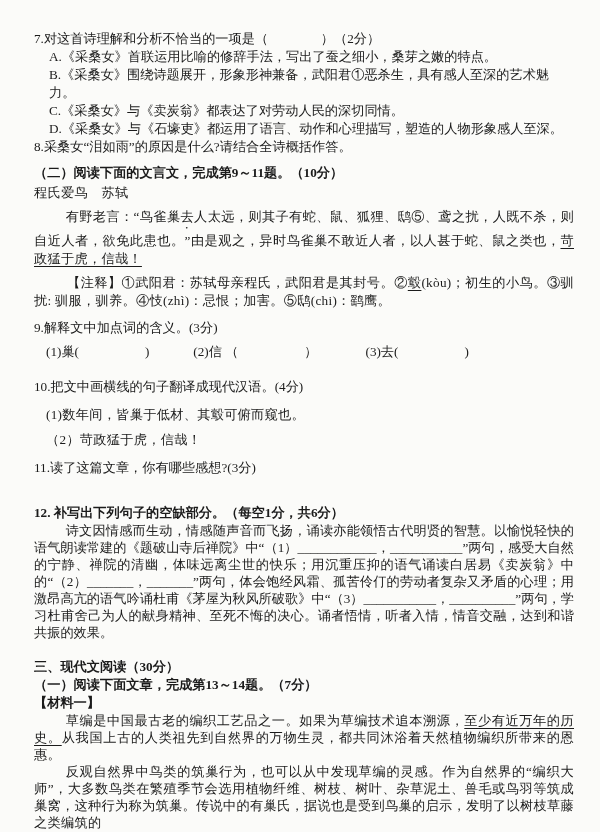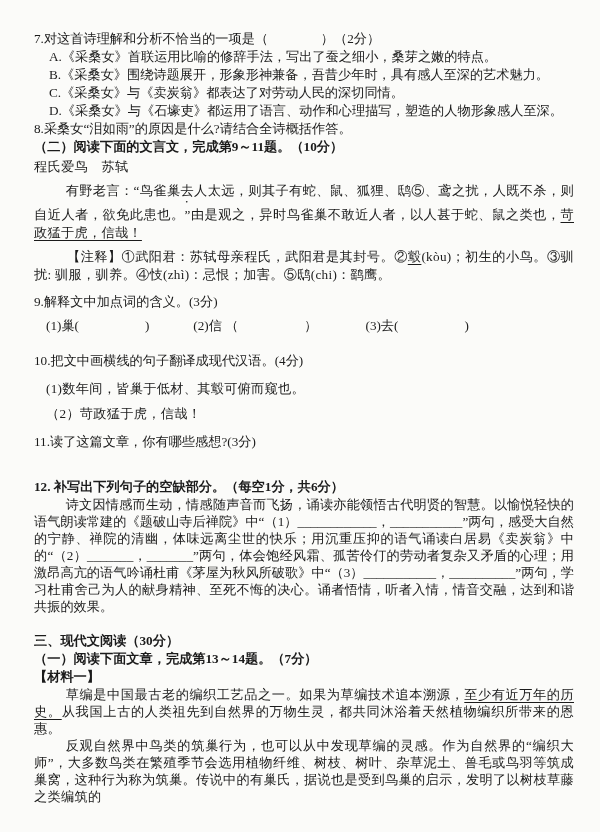--- a/index.html
+++ b/index.html
@@ -18,21 +18,21 @@
   .bold { font-weight:bold; }
   .center { text-align:left; }
   .justify { text-align:justify; }
   .indent { text-indent:2.4em; }
   .kai { letter-spacing:0.3px; }
   .u { text-decoration:underline; text-underline-offset:3px; text-decoration-thickness:1px; }
   .dot {
     -webkit-text-emphasis:filled dot; text-emphasis:filled dot;
     -webkit-text-emphasis-position:under; text-emphasis-position:under right;
   }
-  .gap-14 { margin-top:0;font-family:Liberation Serif, serif; }
+  .gap-14 { margin-top:8px;font-family:Liberation Serif, serif; }
   .gap-10 { margin-top:10px; }
   .gap-9  { margin-top:9px; }
   .gap-8  { margin-top:8px; }
   .gap-7  { margin-top:7px; }
   .gap-6  { margin-top:6px; }
   .gap-2  { margin-top:17px; }
   .gap-27 { margin-top:27px; }
   .blanks-row { display:flex; padding-left:12px; white-space:pre; }
   .blanks-row span { display:inline-block; }
   .blanks-row span:nth-child(2) { margin-left:44px; }
@@ -40,21 +40,21 @@
   .tight { line-height:17px; }
   .title-line { margin-top:2px; }
 </style>
 </head>
 <body>
 
 <div class="page">
 
   <div class="line">7.对这首诗理解和分析不恰当的一项是（　　　　）（2分）</div>
   <div class="line opt">A.《采桑女》首联运用比喻的修辞手法，写出了蚕之细小，桑芽之嫩的特点。</div>
-  <div class="line opt">B.《采桑女》围绕诗题展开，形象形神兼备，吾昔少年时，具有感人至深的艺术魅力。</div>
+  <div class="line opt">B.《采桑女》围绕诗题展开，形象形神兼备，武阳君①恶杀生，具有感人至深的艺术魅力。</div>
   <div class="line opt">C.《采桑女》与《卖炭翁》都表达了对劳动人民的深切同情。</div>
   <div class="line opt">D.《采桑女》与《石壕吏》都运用了语言、动作和心理描写，塑造的人物形象感人至深。</div>
 
   <div class="line">8.采桑女“泪如雨”的原因是什么?请结合全诗概括作答。</div>
 
   <div class="line bold gap-14">（二）阅读下面的文言文，完成第9～11题。（10分）</div>
   <div class="line center kai title-line">程氏爱鸟　苏轼</div>
 
 
   <div class="justify indent kai gap-6"><span>有野老言：“鸟雀巢</span><span class="dot">去</span><span>人太远，则其子有蛇、鼠、狐狸、鸱⑤、鸢之扰，人既不杀，则自近人者，欲免此患也。”由是观之，异时鸟雀巢不敢近人者，以人甚于蛇、鼠之类也，</span><span class="u">苛政猛于虎，信哉！</span></div>

